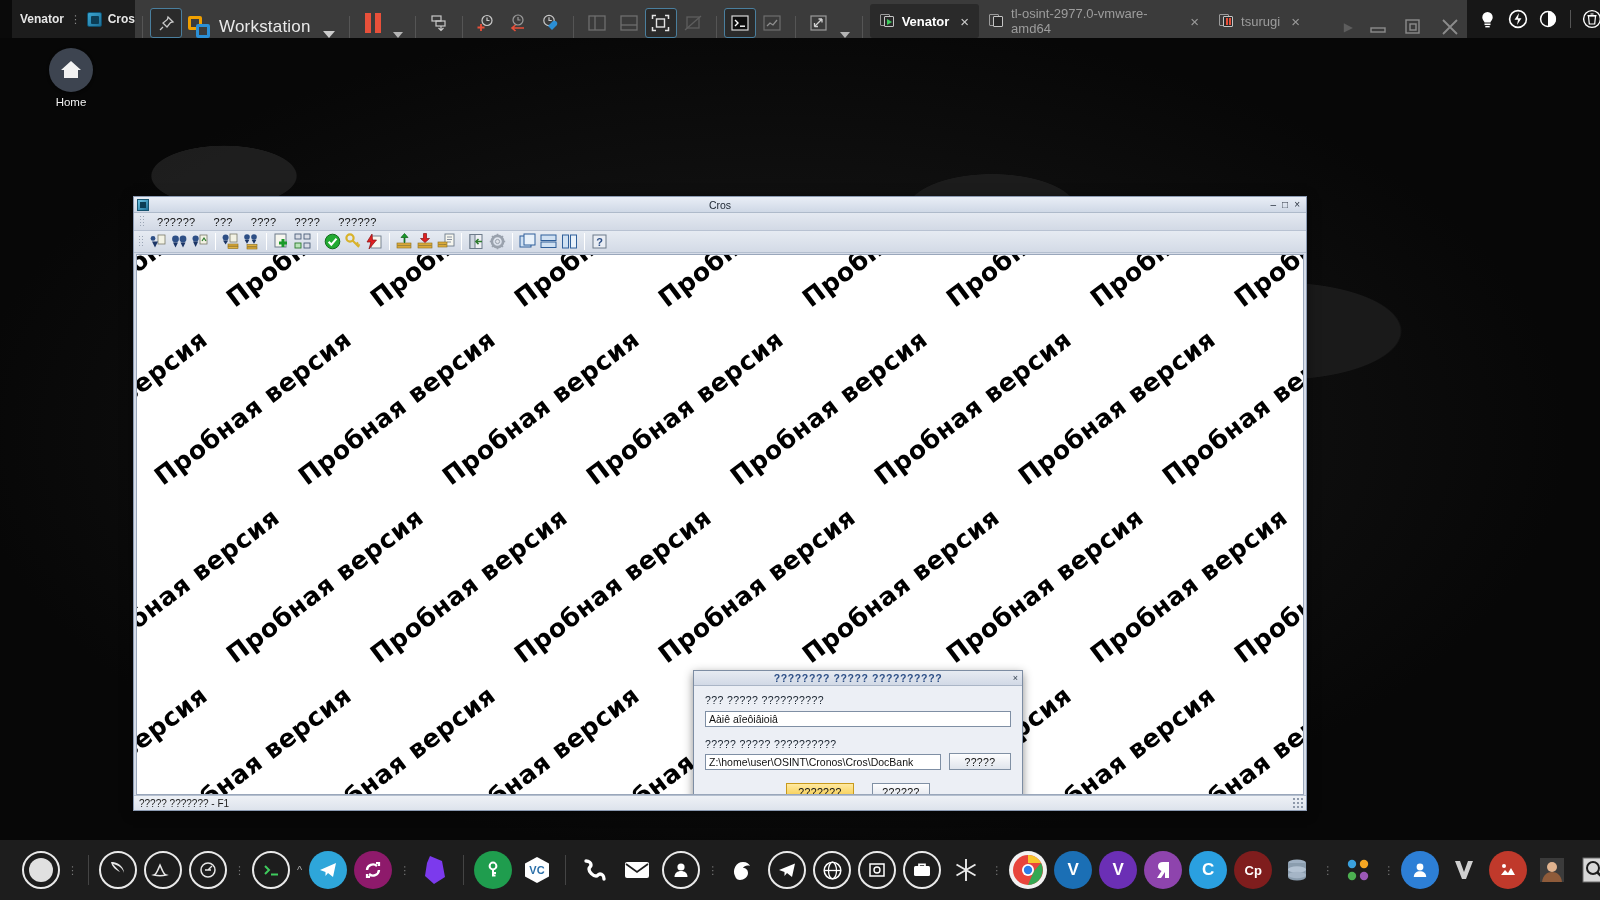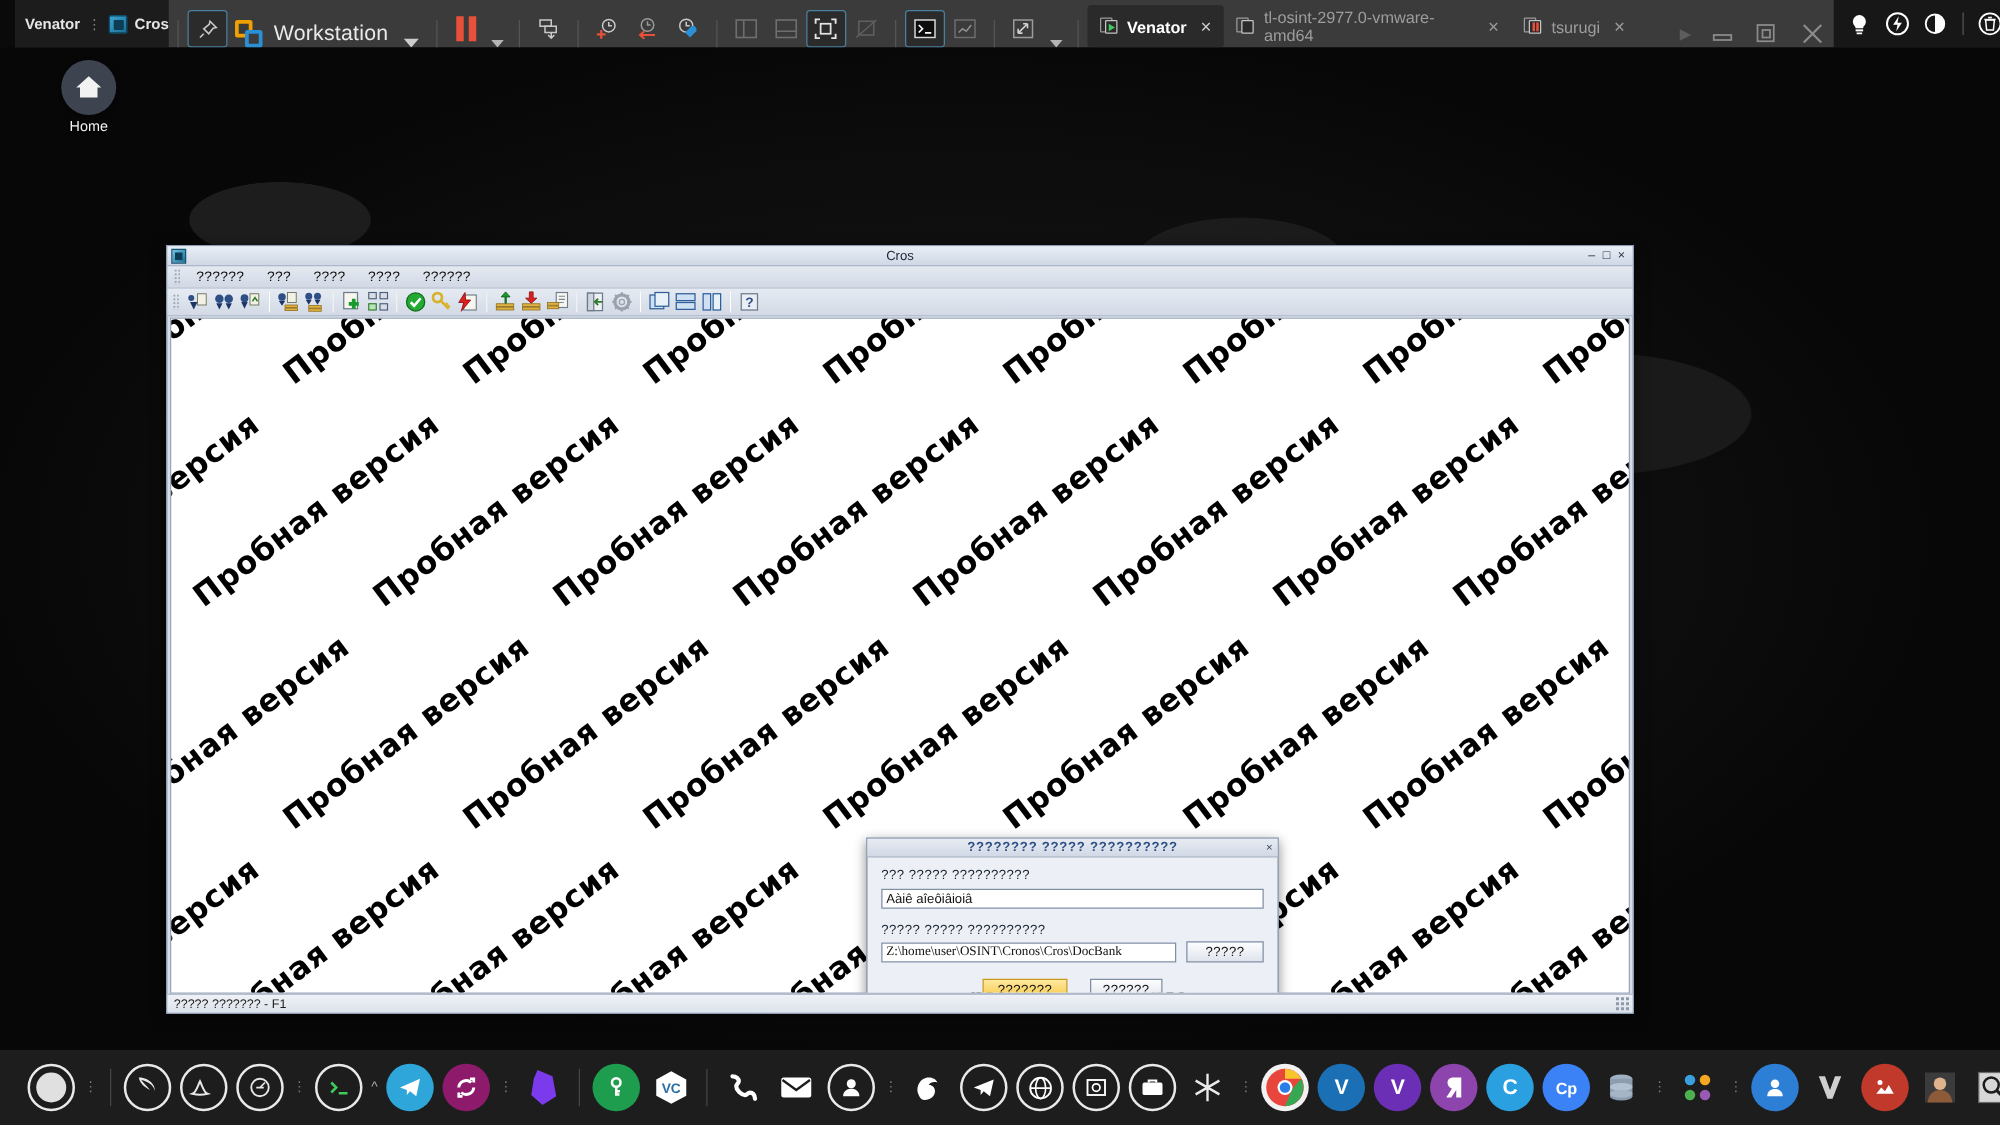--- a/index.html
+++ b/index.html
@@ -198,21 +198,21 @@
   }
   .dlg-title .dx { margin-left: auto; margin-right: 4px; font-size: 9px; color:#33404f; position: relative; z-index:2;}
   .dlg-body { flex: 1; padding: 8px 11px 0 11px; }
   .f-label { font-size: 10.5px; color: #16202c; margin-bottom: 3px; letter-spacing: .4px; }
   .f-input {
     width: 100%; height: 16px; background: #fff; border: 1px solid #7f8fa4;
     font-size: 10.5px; color: #111; padding: 0 3px; line-height: 14px;
     font-family: "Liberation Sans", sans-serif;
   }
   .row2 { display: flex; gap: 8px; align-items: center; margin-top: 2px; }
-  .row2 .f-input { flex: 1; font-family: Liberation Serif, serif; }
+  .row2 .f-input { flex: 1; }
   .btn {
     height: 17px; min-width: 58px; font-size: 10.5px; color: #111;
     border: 1px solid #8090a4; background: linear-gradient(#fdfdfe,#dfe4ec);
     display: flex; align-items: center; justify-content: center; letter-spacing: .4px;
     font-family: "Liberation Sans", sans-serif;
   }
   .btn.browse { min-width: 62px; }
   .btn.primary {
     border: 1px solid #c89a1d; background: linear-gradient(#ffe9a0,#f5c944);
     min-width: 68px;
@@ -850,21 +850,21 @@
       <span style="color:#fff;font-size:17px;font-weight:bold;font-family:'Liberation Sans',sans-serif;">V</span>
     </div>
     <div class="dk" style="background:#8e44ad;">
       <svg width="22" height="22" viewBox="0 0 22 22">
           <path d="M13 3 h4 v16 h-4 v-6 l-4 6 H5 l4.5 -7 C7 11 6 9 6 7 c0-2.5 2-4 5-4z" fill="#fff"></path>
         </svg>
     </div>
     <div class="dk" style="background:#2aa0e0;">
       <span style="color:#fff;font-size:17px;font-weight:bold;font-family:'Liberation Sans',sans-serif;">C</span>
     </div>
-    <div class="dk" style="background:#3b82f6;">
+    <div class="dk" style="background:#7f1d1d;">
       <span style="color:#fff;font-size:13px;font-weight:bold;font-family:'Liberation Sans',sans-serif;">Cр</span>
     </div>
     <div class="dk-sq">
       <svg width="28" height="28" viewBox="0 0 28 28">
         <ellipse cx="14" cy="7" rx="9" ry="3.4" fill="#9fb0c2"></ellipse>
         <path d="M5 7 v14 a9 3.4 0 0 0 18 0 V7" fill="#8b9dae"></path>
         <ellipse cx="14" cy="13.5" rx="9" ry="3.2" fill="#b3c2d2"></ellipse>
         <ellipse cx="14" cy="19" rx="9" ry="3.2" fill="#a5b5c6"></ellipse>
       </svg>
     </div>

